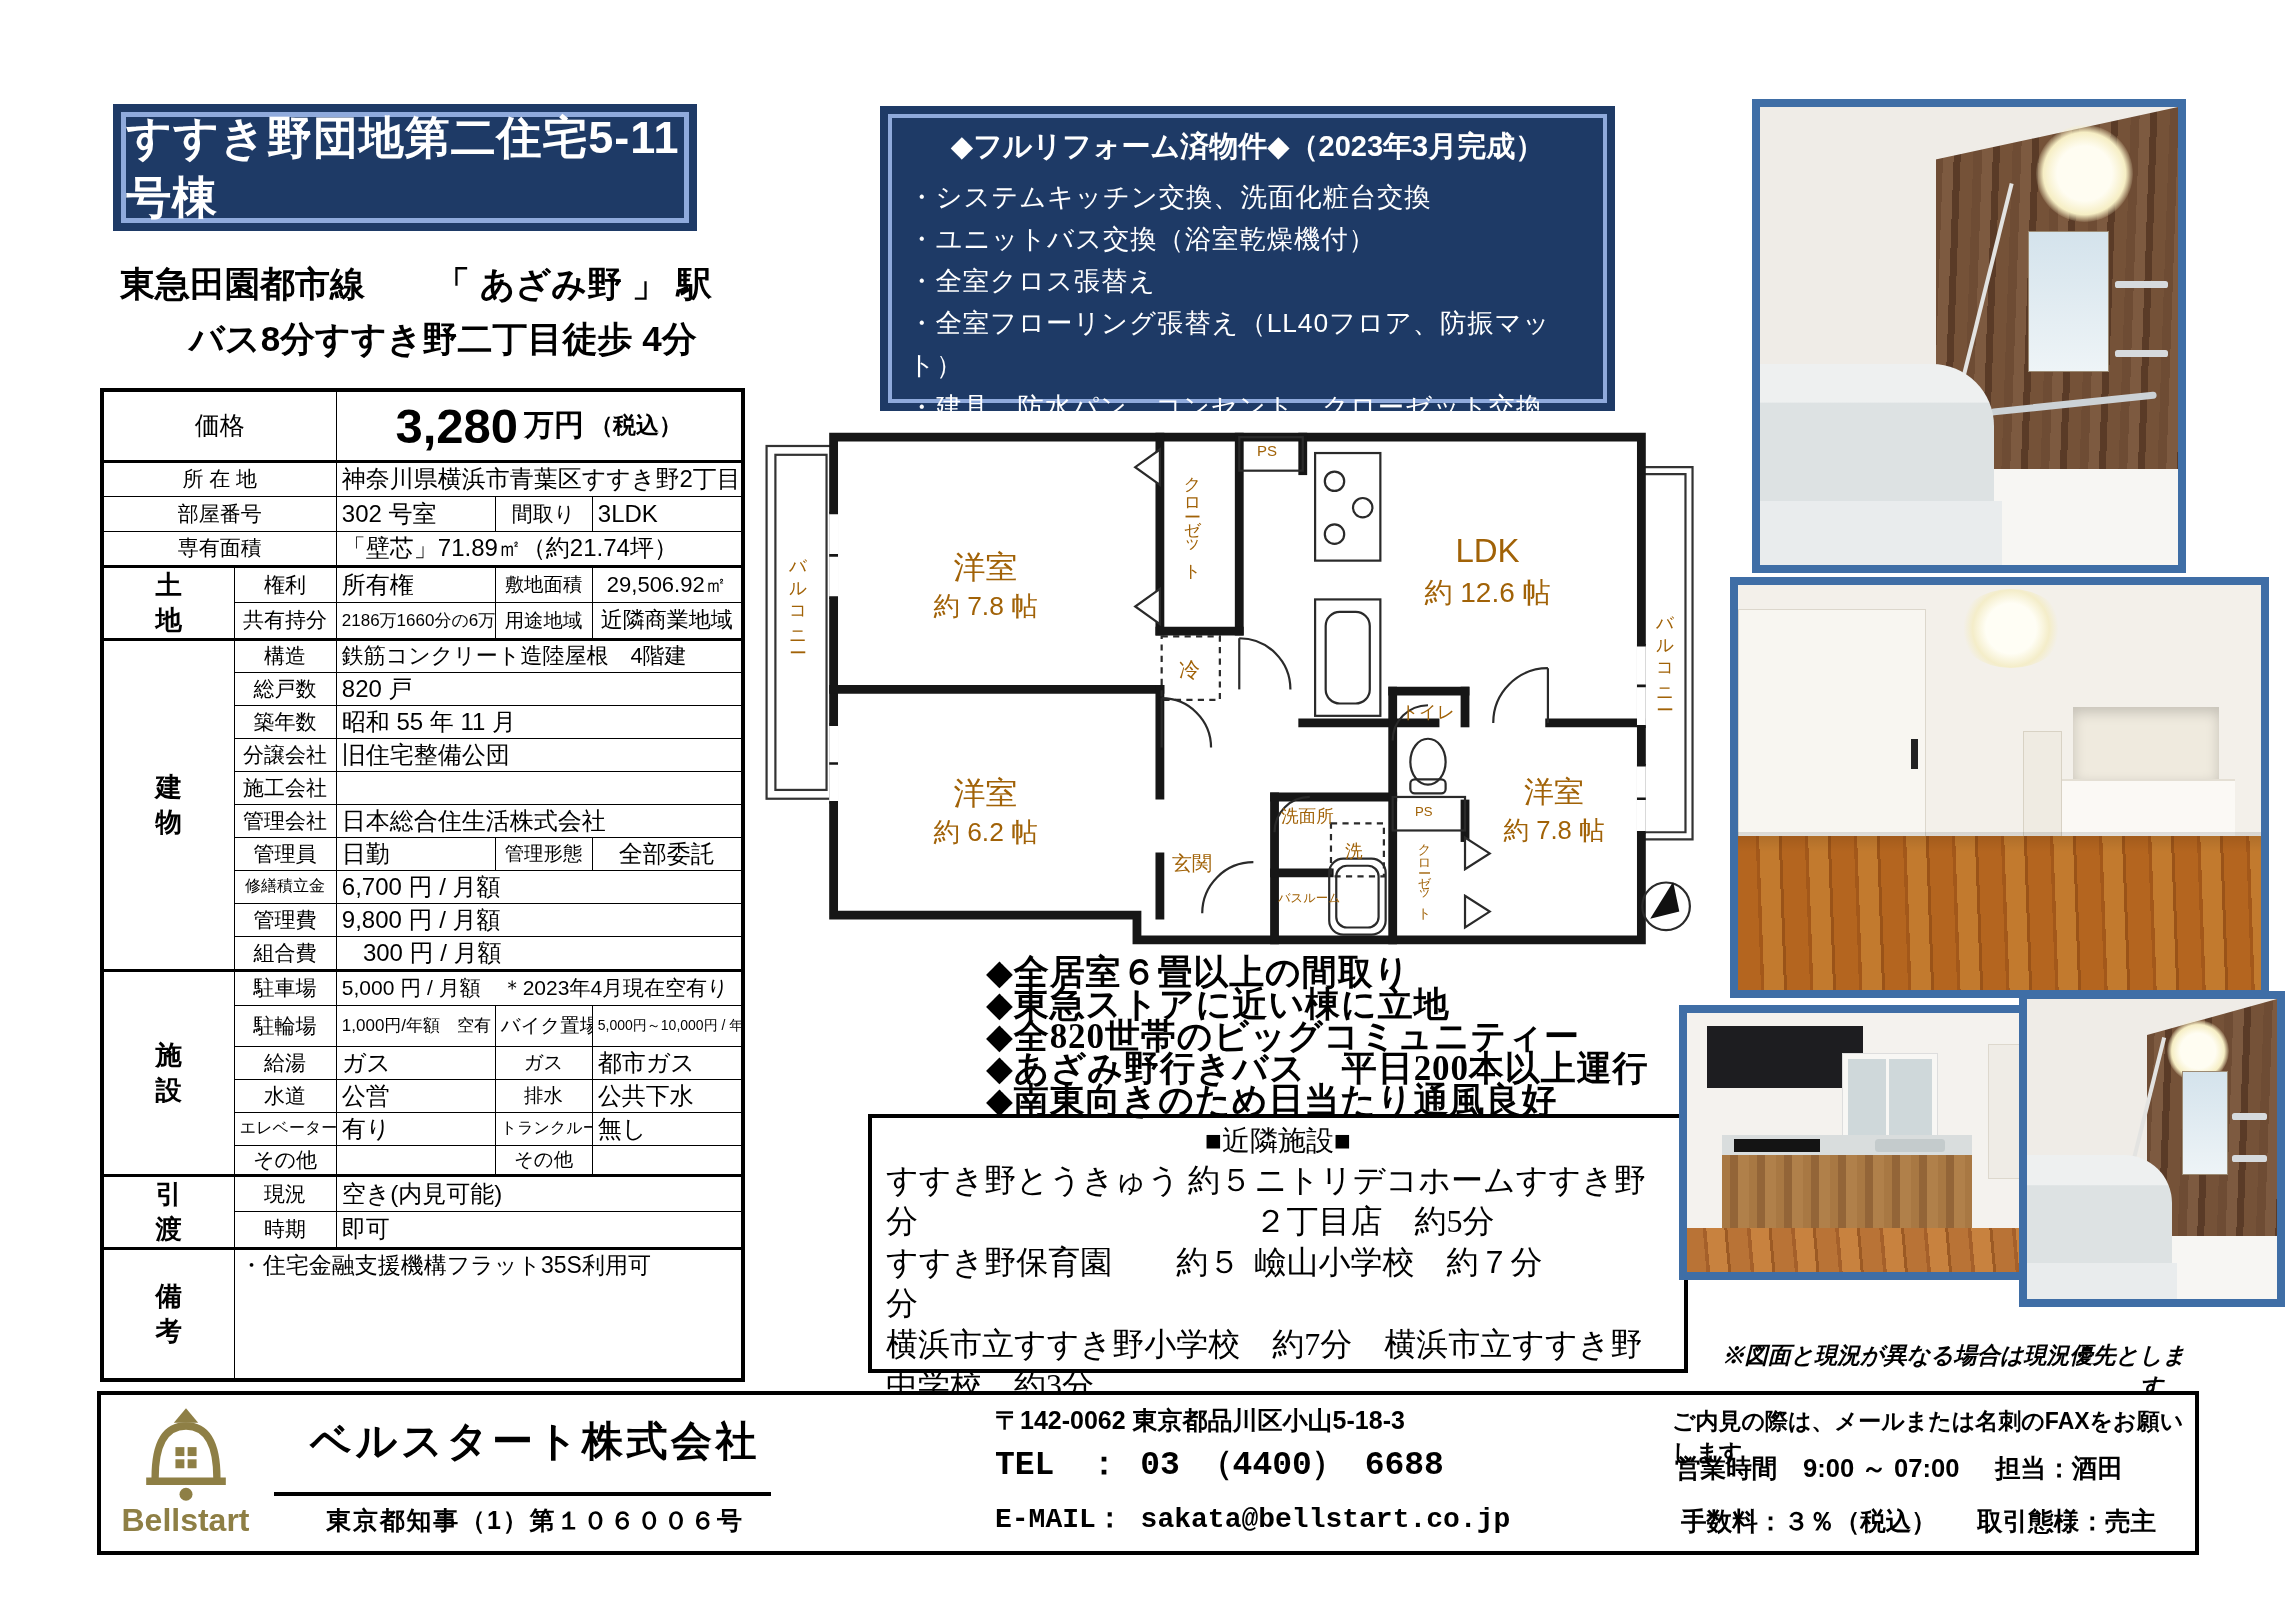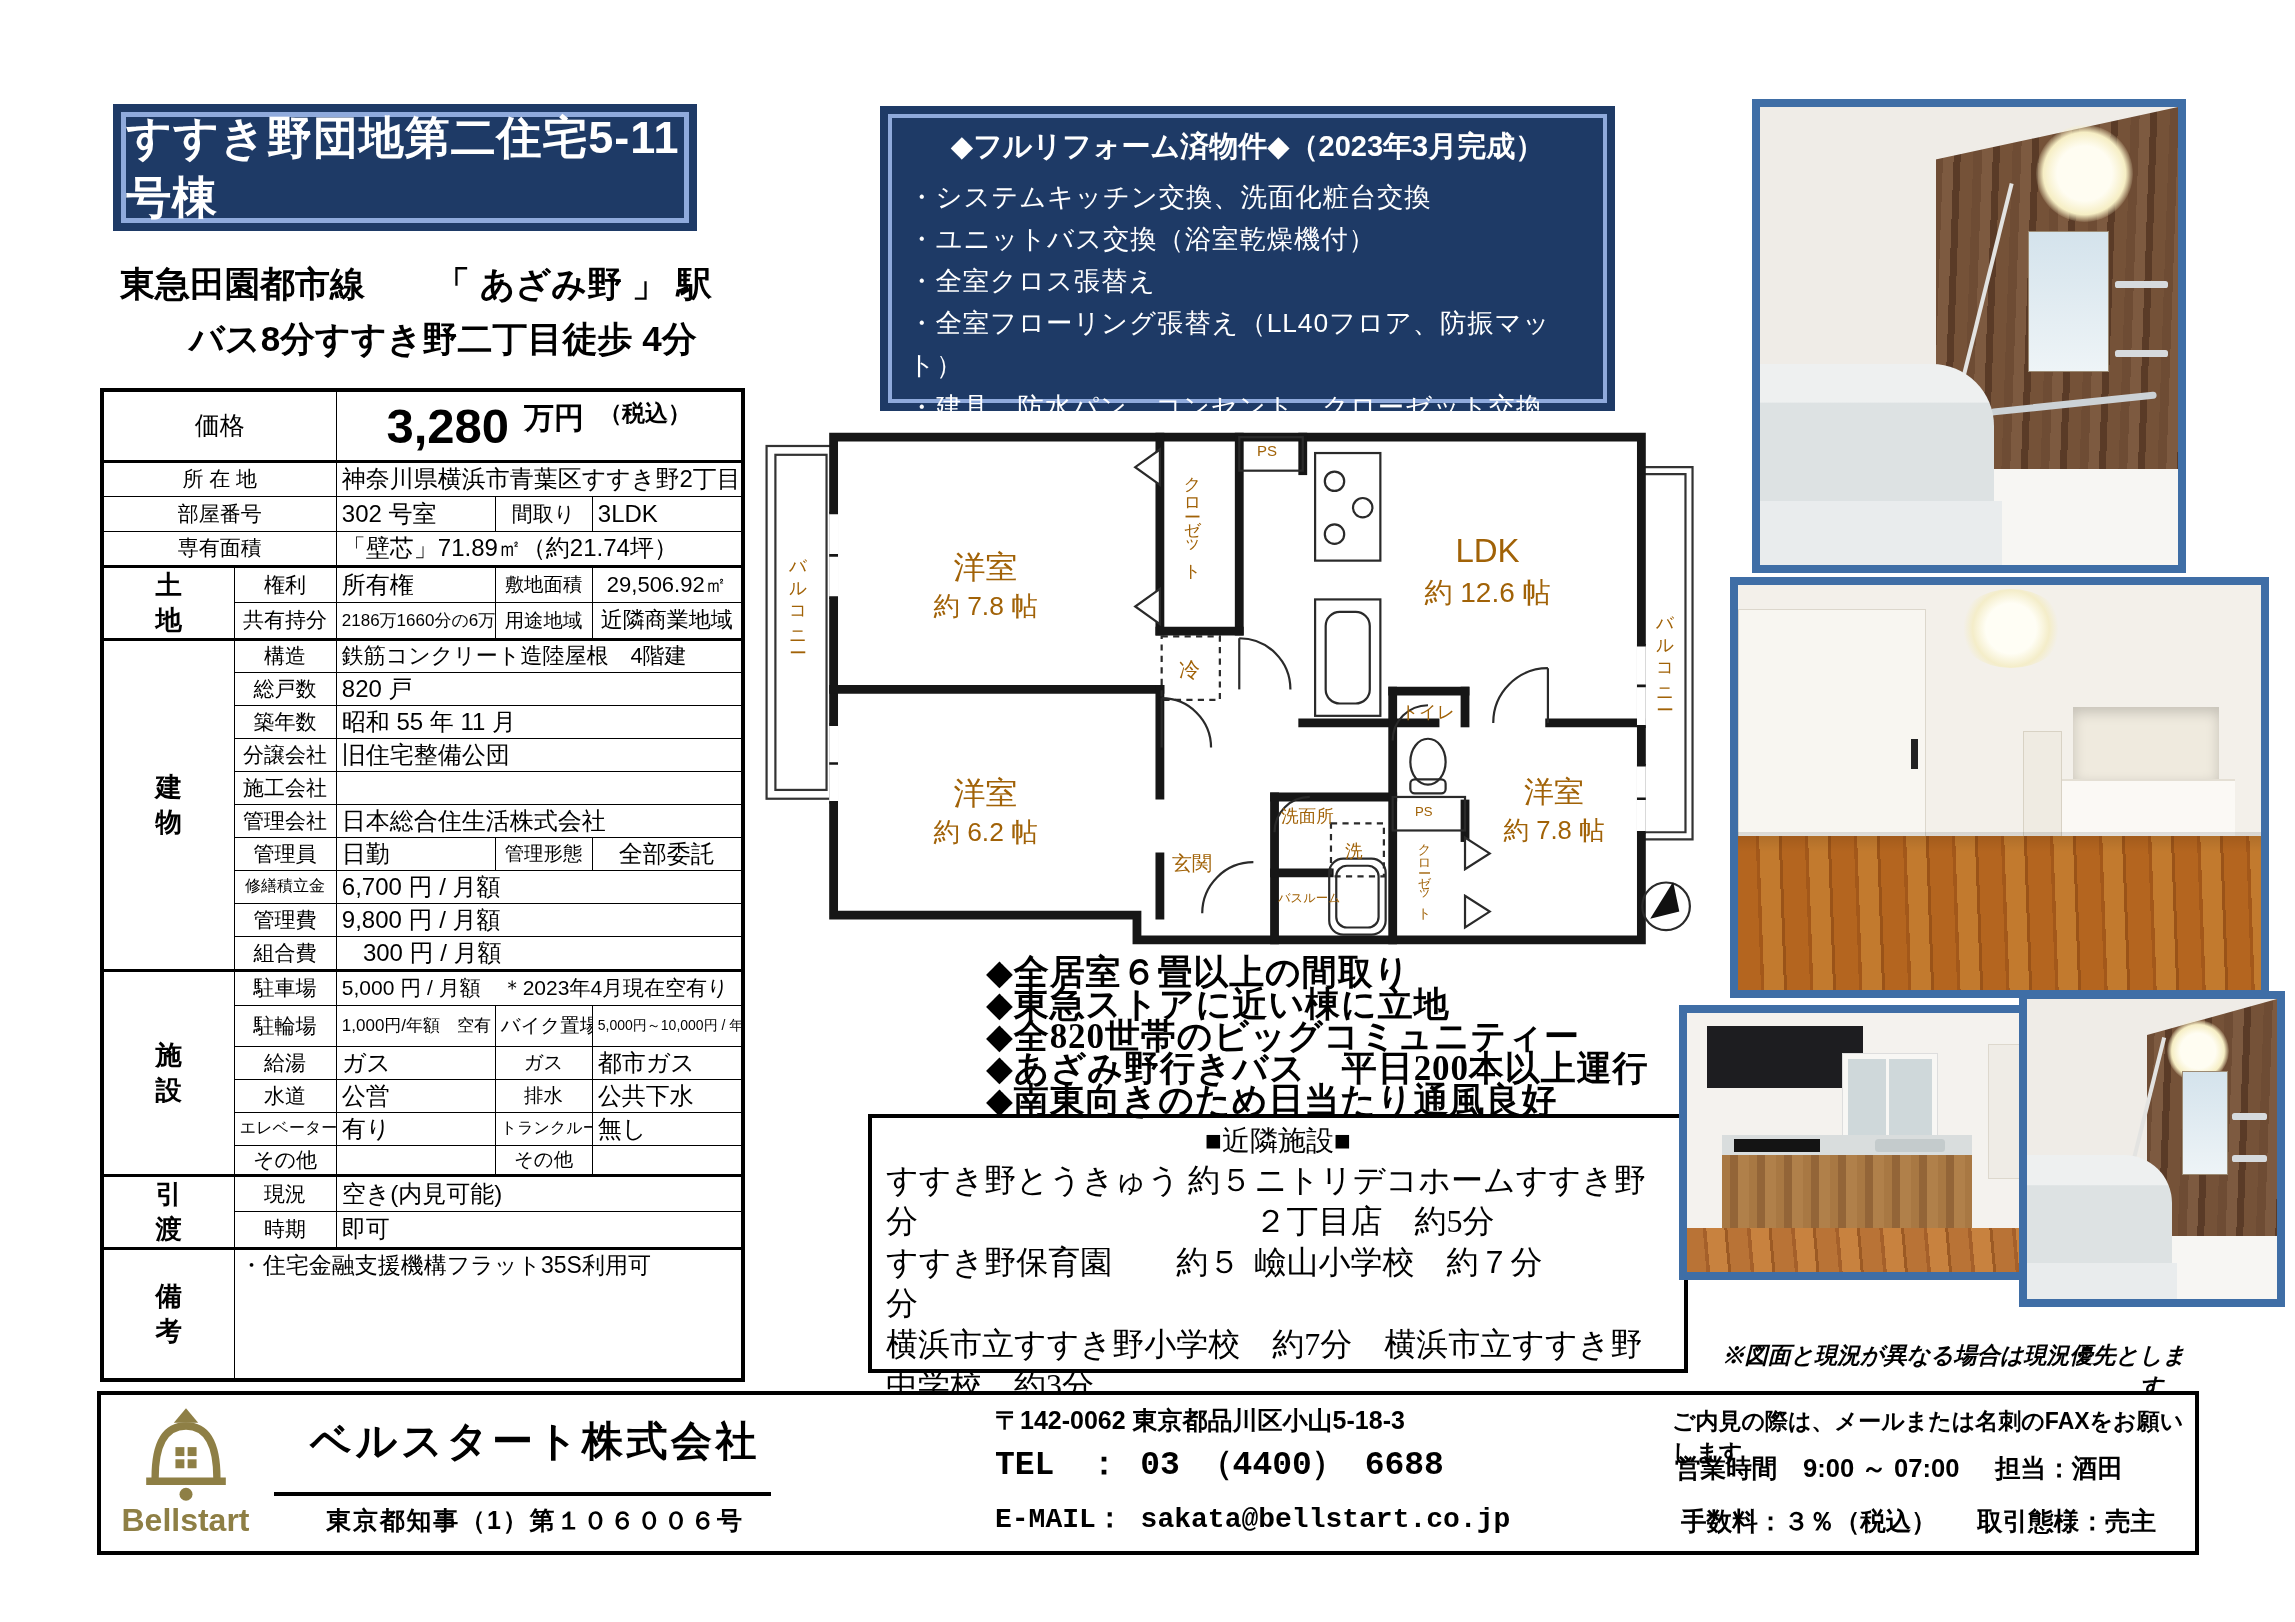--- a/index.html
+++ b/index.html
@@ -39,21 +39,21 @@
   tr.sec td{border-top-width:3.5px;}
   td.glbl{text-align:center;vertical-align:middle;padding:0;}
   .gstack{display:flex;flex-direction:column;justify-content:space-around;align-items:center;
     height:100%;font-size:26.4px;font-weight:600;}
   td.hl{text-align:center;font-size:21px;}
   td.hl2{text-align:center;font-size:19.4px;}
   td.hl3{text-align:center;font-size:16px;}
   td.val{font-size:24px;padding-left:10.6px;}
   td.valc{font-size:24px;text-align:center;}
   td.vsm{font-size:17px;text-align:center;}
-  .price-cell{display:flex;align-items:flex-start;justify-content:center;gap:15px;}
+  .price-cell{display:flex;align-items:center;justify-content:center;gap:6px;}
   .price-num{font-size:49px;font-weight:700;}
   .price-unit{font-size:30px;font-weight:700;}
   .price-tax{font-size:23px;font-weight:700;}
   td.notes{vertical-align:top;font-size:23px;padding-top:5.3px;}
 
   
   .fp{left:756px;top:416px;width:948px;height:545px;}
   .fp svg{position:absolute;left:0;top:0;}
   .fp-label{position:absolute;color:#a16207;}
   .vlabel{writing-mode:vertical-rl;text-orientation:upright;letter-spacing:4.4px;}

